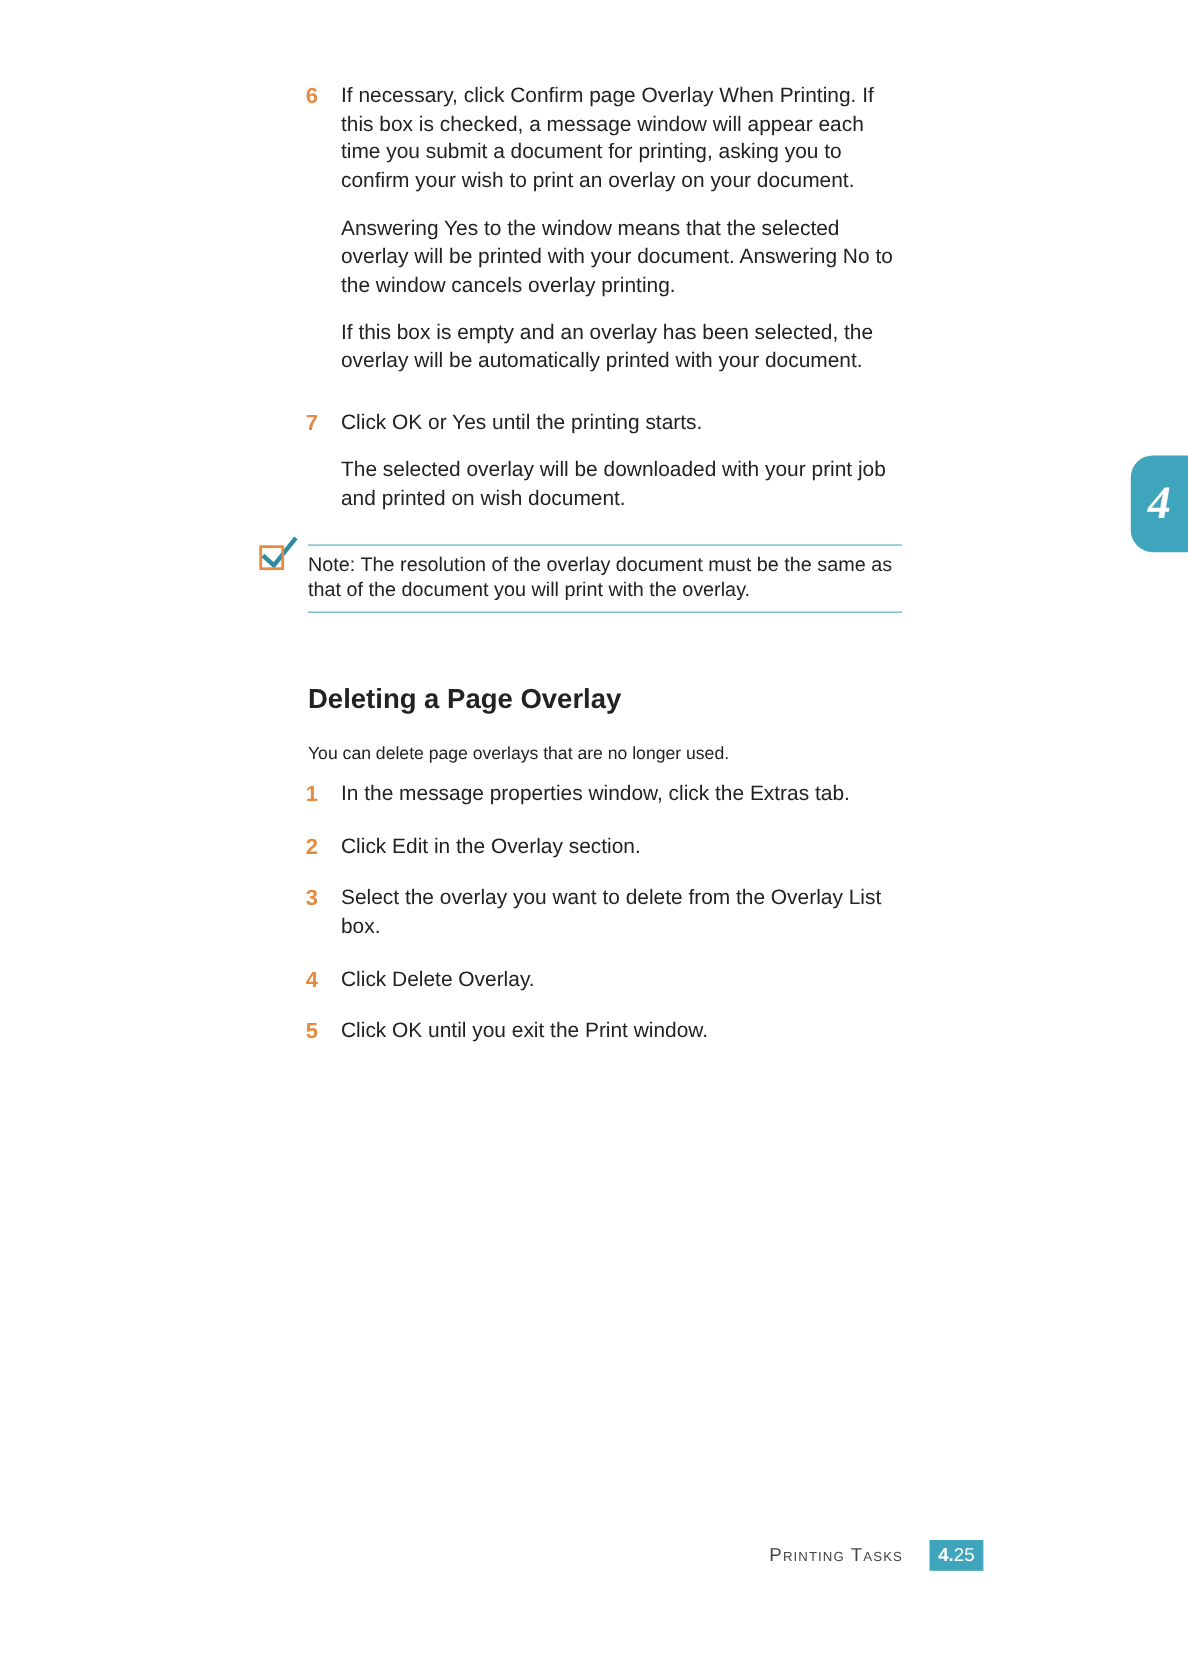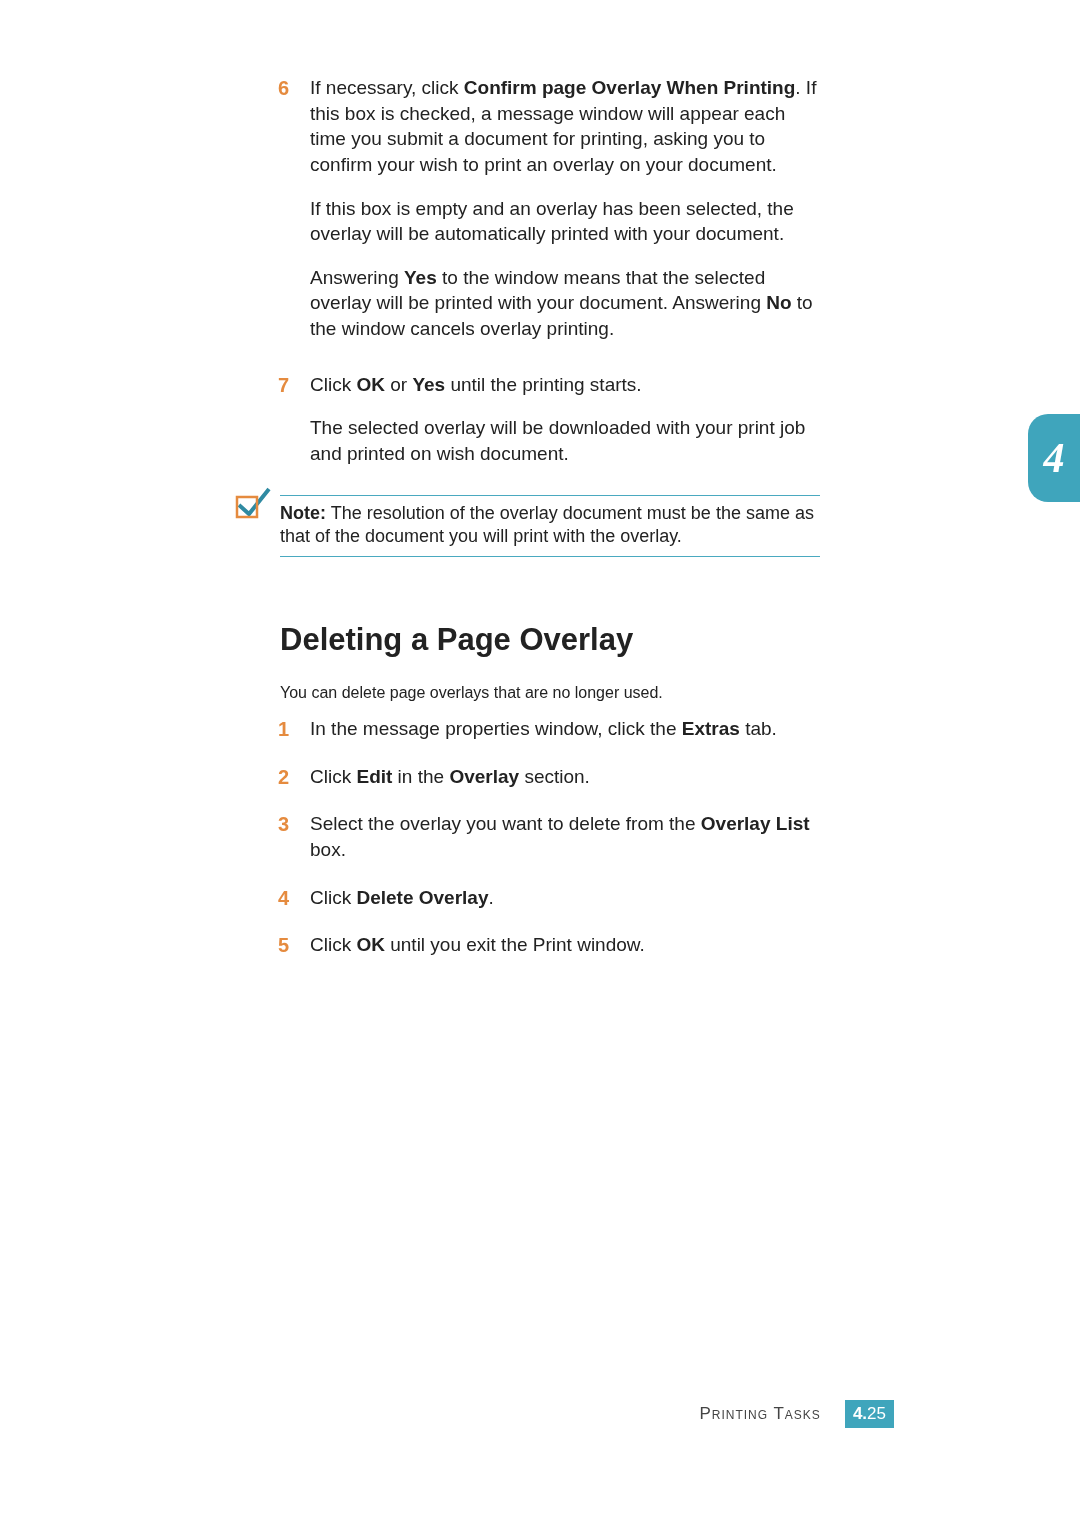--- a/index.html
+++ b/index.html
@@ -60,21 +60,21 @@
     color: #222;
   }
   .check-icon {
     position: absolute;
     left: -45px;
     top: -12px;
     width: 40px;
     height: 36px;
   }
   .section-title {
-    font-size: 31px;
+    font-size: 25px;
     font-weight: bold;
     color: #222;
     margin-top: 65px;
     margin-bottom: 24px;
   }
   .intro {
     font-size: 16px;
     line-height: 1.35;
     margin-bottom: 12px;
   }
@@ -110,42 +110,42 @@
     font-size: 17px;
     color: #444;
   }
   .footer-badge {
     background: #3fa5bc;
     color: #fff;
     font-size: 17px;
     padding: 4px 8px;
   }
   .footer-badge .chap { font-weight: bold; }
-  b { font-weight: bold; }
+  b { font-weight: normal; }
 </style>
 </head>
 <body>
 
 <div class="page">
 
   <div class="side-tab">
     <span>4</span>
   </div>
 
   <div class="content">
 
     <div class="step">
       <span class="num">6</span>
       <span>
         <span>If necessary, click </span><b>Confirm page Overlay When Printing</b><span>. If this box is checked, a message window will appear each time you submit a document for printing, asking you to confirm your wish to print an overlay on your document.</span>
       </span>
-      <div class="para">If this box is empty and an overlay has been selected, the overlay will be automatically printed with your document.</div>
       <div class="para">
         <span>Answering </span><b>Yes</b><span> to the window means that the selected overlay will be printed with your document. Answering </span><b>No</b><span> to the window cancels overlay printing.</span>
       </div>
+      <div class="para">If this box is empty and an overlay has been selected, the overlay will be automatically printed with your document.</div>
     </div>
 
     <div class="step" style="margin-top:30px;">
       <span class="num">7</span>
       <span>
         <span>Click </span><b>OK</b><span> or </span><b>Yes</b><span> until the printing starts.</span>
       </span>
       <div class="para">The selected overlay will be downloaded with your print job and printed on wish document.</div>
     </div>
 

